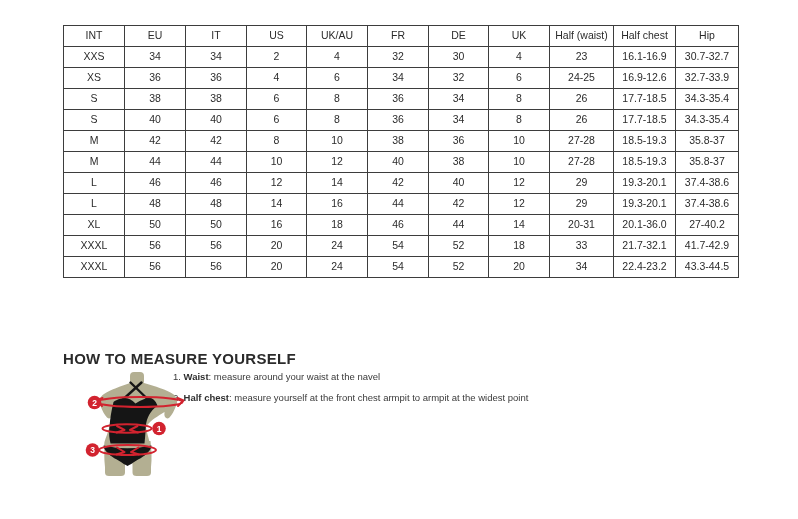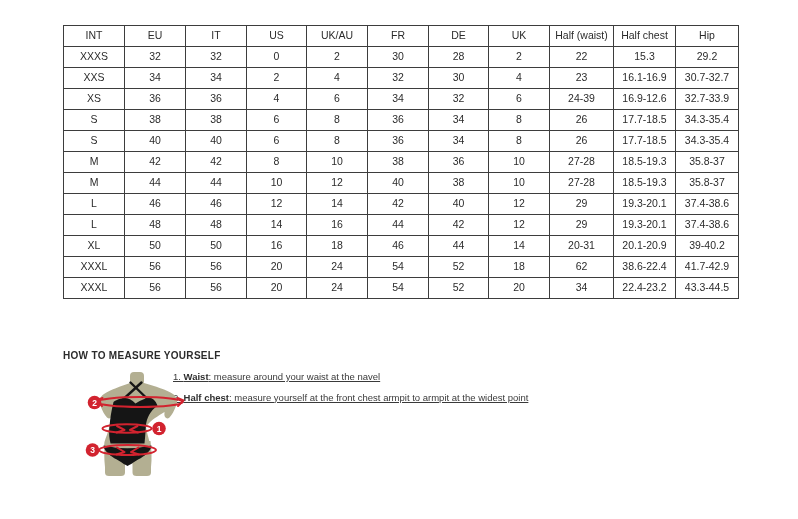--- a/index.html
+++ b/index.html
@@ -29,35 +29,34 @@
     color:#2b2b2b;
     height:20px;
     padding:0 1px;
     line-height:1.05;
     font-stretch:condensed;
   }
 
   
   .measure-title {
     position:absolute; left:63px; top:350px;
-    font-size:10px; font-weight:bold;
+    font-size:15px; font-weight:bold;
     letter-spacing:0.3px;
     color:#2b2b2b;
     text-align:right;
   }
   ol.measure-steps {
     position:absolute; left:173px; top:371px;
     margin:0; padding:0; list-style:none;
     font-size:9.5px; color:#3a3a3a;
   }
   ol.measure-steps li {
     margin:0 0 9.5px 0;
     line-height:11px;
     white-space:pre;
-    text-decoration:underline;
   }
   ol.measure-steps .step-term { font-weight:bold; color:#2f2f2f; }
 
   .figure-wrap {
     position:absolute; left:83px; top:369px;
     width:110px; height:132px;
   }
   .badge-num {
     font-size:8.5px; font-weight:bold; fill:#ffffff;
     font-family:"Liberation Sans", sans-serif;
@@ -90,33 +89,20 @@
         <th>FR</th>
         <th>DE</th>
         <th>UK</th>
         <th>Half (waist)</th>
         <th>Half chest</th>
         <th>Hip</th>
       </tr>
   </thead>
   <tbody>
       <tr>
-        <td>XXXS</td>
-        <td>32</td>
-        <td>32</td>
-        <td>0</td>
-        <td>2</td>
-        <td>30</td>
-        <td>28</td>
-        <td>2</td>
-        <td>22</td>
-        <td>15.3</td>
-        <td>29.2</td>
-      </tr>
-      <tr>
         <td>XXS</td>
         <td>34</td>
         <td>34</td>
         <td>2</td>
         <td>4</td>
         <td>32</td>
         <td>30</td>
         <td>4</td>
         <td>23</td>
         <td>16.1-16.9</td>
@@ -124,21 +110,21 @@
       </tr>
       <tr>
         <td>XS</td>
         <td>36</td>
         <td>36</td>
         <td>4</td>
         <td>6</td>
         <td>34</td>
         <td>32</td>
         <td>6</td>
-        <td>24-39</td>
+        <td>24-25</td>
         <td>16.9-12.6</td>
         <td>32.7-33.9</td>
       </tr>
       <tr>
         <td>S</td>
         <td>38</td>
         <td>38</td>
         <td>6</td>
         <td>8</td>
         <td>36</td>
@@ -216,34 +202,34 @@
       <tr>
         <td>XL</td>
         <td>50</td>
         <td>50</td>
         <td>16</td>
         <td>18</td>
         <td>46</td>
         <td>44</td>
         <td>14</td>
         <td>20-31</td>
-        <td>20.1-20.9</td>
-        <td>39-40.2</td>
+        <td>20.1-36.0</td>
+        <td>27-40.2</td>
       </tr>
       <tr>
         <td>XXXL</td>
         <td>56</td>
         <td>56</td>
         <td>20</td>
         <td>24</td>
         <td>54</td>
         <td>52</td>
         <td>18</td>
-        <td>62</td>
-        <td>38.6-22.4</td>
+        <td>33</td>
+        <td>21.7-32.1</td>
         <td>41.7-42.9</td>
       </tr>
       <tr>
         <td>XXXL</td>
         <td>56</td>
         <td>56</td>
         <td>20</td>
         <td>24</td>
         <td>54</td>
         <td>52</td>

